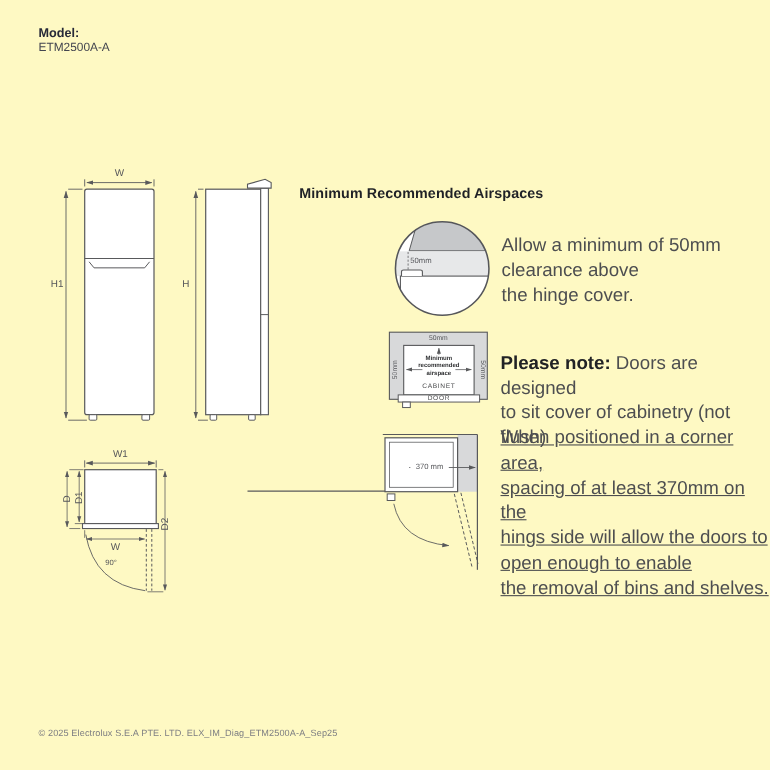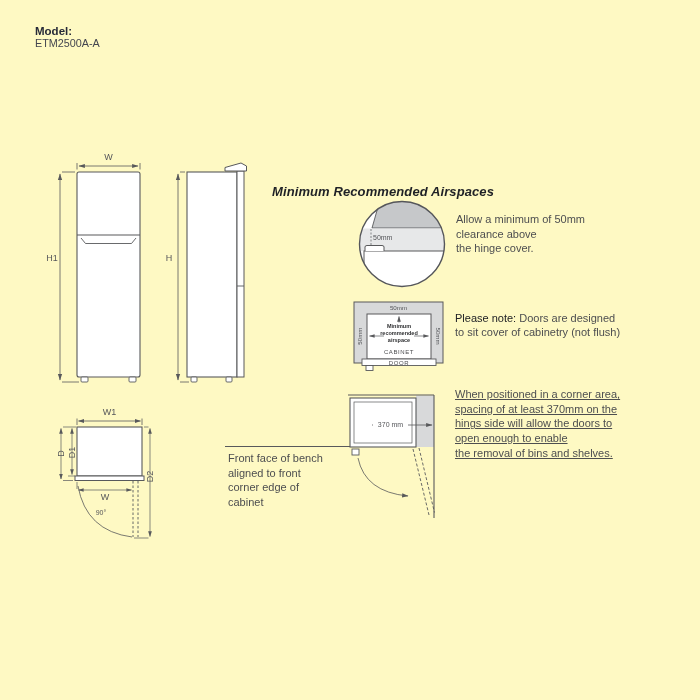--- a/index.html
+++ b/index.html
@@ -5,21 +5,21 @@
   * { margin:0; padding:0; box-sizing:border-box; }
   html,body { background:#ffffff; font-family:"Liberation Sans", sans-serif; }
   .page { position:relative; width:700px; height:700px; background:#fef9c3; overflow:hidden; }
   .abs { position:absolute; }
   svg.diag { position:absolute; left:0; top:0; overflow:visible; display:block; }
   .lbl { position:absolute; color:#55565a; font-size:9px; line-height:1; text-align:center; }
   .lbl.small { font-size:7px; }
   .lbl.tiny { font-size:6.2px; }
   .rotccw { transform:rotate(-90deg); }
   .rotcw  { transform:rotate(90deg); }
-  .note { position:absolute; color:#4d4e50; font-size:11px; line-height:1.34; white-space:pre-line; }
+  .note { position:absolute; color:#4d4e50; font-size:17px; line-height:1.34; white-space:pre-line; }
   .heading { position:absolute; color:#1f2126; font-size:13px; font-weight:bold; letter-spacing:.1px; }
   .model-label { color:#272a38; font-size:11.5px; font-weight:bold; }
   .model-value { color:#43454f; font-size:10.8px; margin-top:0; }
   .footer { position:absolute; color:#7d7e82; font-size:8.3px; letter-spacing:.1px; }
   .cab-center { position:absolute; color:#2d2e30; font-size:5.5px; font-weight:bold;
                 line-height:1.3; white-space:pre-line; text-align:center; }
   .cab-word { position:absolute; color:#4d4e50; font-size:6px; letter-spacing:.6px; text-align:center; }
   .dimtext-bg { background:#ffffff; }
 </style>
 </head>
@@ -76,21 +76,21 @@
         <g stroke-width="0.8">
           <line x1="17" y1="22" x2="22" y2="22"></line>
           <line x1="17" y1="232" x2="26" y2="232"></line>
           <line x1="15" y1="24" x2="15" y2="230" marker-start="url(#ah)" marker-end="url(#ah)"></line>
         </g>
       </g>
     </svg>
     <span class="lbl" style="left:-2px; top:104px; width:16px;">H</span>
   </div>
 
-  <div class="heading" style="left:272px; top:184px;font-style:italic;">Minimum Recommended Airspaces</div>
+  <div class="heading" style="left:272px; top:168px;">Minimum Recommended Airspaces</div>
 
   <div class="abs" style="left:356px; top:198px; width:92px; height:92px;">
     <svg class="diag" width="92" height="92" viewBox="0 0 92 92">
       <defs>
         <clipPath id="cc">
             <circle cx="46" cy="46" r="42.5"></circle>
           </clipPath>
       </defs>
       <g clip-path="url(#cc)">
         <rect x="2" y="2" width="88" height="88" fill="#ffffff"></rect>
@@ -127,21 +127,21 @@
     <span class="lbl tiny rotccw" style="left:-2px; top:35.5px; width:24px;">50mm</span>
     <span class="lbl tiny rotcw" style="left:76px; top:35.5px; width:24px;">50mm</span>
     <div class="cab-center" style="left:22px; top:26px; width:54px;">Minimum
 recommended
 airspace</div>
     <span class="cab-word" style="left:17px; top:52px; width:64px;">CABINET</span>
     <span class="cab-word" style="left:12px; top:63px; width:74px;">DOOR</span>
   </div>
 
   <div class="note" style="left:455px; top:296px; width:250px;">
-    <span style="font-weight:normal; color:#212225;">Please note:</span><span> Doors are designed
+    <span style="font-weight:bold; color:#212225;">Please note:</span><span> Doors are designed
 to sit cover of cabinetry (not flush)</span>
   </div>
 
   <div class="abs" style="left:222px; top:385px; width:228px; height:140px;">
     <svg class="diag" width="228" height="140" viewBox="0 0 228 140">
       <g stroke="#58595b" fill="none">
         <rect x="194" y="10.5" width="18" height="51.5" fill="#d8d9da" stroke="none"></rect>
         <line x1="126" y1="10" x2="212" y2="10" stroke-width="1.1"></line>
         <line x1="212" y1="10" x2="212" y2="133" stroke-width="1.1"></line>
         <rect x="128" y="13" width="66" height="49" fill="#ffffff" stroke-width="1.1"></rect>
@@ -158,24 +158,20 @@
     </svg>
     <span class="lbl small dimtext-bg" style="left:151px; top:35.5px; width:35px;">370 mm</span>
   </div>
 
   <div class="note" style="left:455px; top:387px; width:245px;text-decoration:underline;">When positioned in a corner area,
 spacing of at least 370mm on the
 hings side will allow the doors to
 open enough to enable
 the removal of bins and shelves.</div>
 
-  <div class="note" style="left:228px; top:451px; width:140px;">Front face of bench
-aligned to front
-corner edge of
-cabinet</div>
 
   <div class="abs" style="left:45px; top:400px; width:120px; height:145px;">
     <svg class="diag" width="120" height="145" viewBox="0 0 120 145">
       <g stroke="#58595b" fill="none">
         <rect x="32" y="27" width="65" height="49" fill="#ffffff" stroke-width="1.1"></rect>
         <rect x="30" y="76" width="69" height="4.5" fill="#ffffff" stroke-width="1"></rect>
         <g stroke-width="0.8">
           <line x1="32" y1="25" x2="32" y2="18.5"></line>
           <line x1="97" y1="25" x2="97" y2="18.5"></line>
           <line x1="33.5" y1="21" x2="95.5" y2="21" marker-start="url(#ah)" marker-end="url(#ah)"></line>
@@ -204,14 +200,15 @@
       </g>
     </svg>
     <span class="lbl" style="left:32px; top:8px; width:65px;">W1</span>
     <span class="lbl rotccw" style="left:4px; top:49px; width:24px;">D</span>
     <span class="lbl rotccw" style="left:15px; top:48px; width:24px;">D1</span>
     <span class="lbl" style="left:32px; top:93px; width:56px;">W</span>
     <span class="lbl rotccw" style="left:93px; top:72px; width:24px;">D2</span>
     <span class="lbl small" style="left:44px; top:109px; width:24px;">90°</span>
   </div>
 
+  <div class="footer" style="left:35px; top:661px;">© 2025 Electrolux S.E.A PTE. LTD.  ELX_IM_Diag_ETM2500A-A_Sep25</div>
 
 </div>
 
 </body></html>

